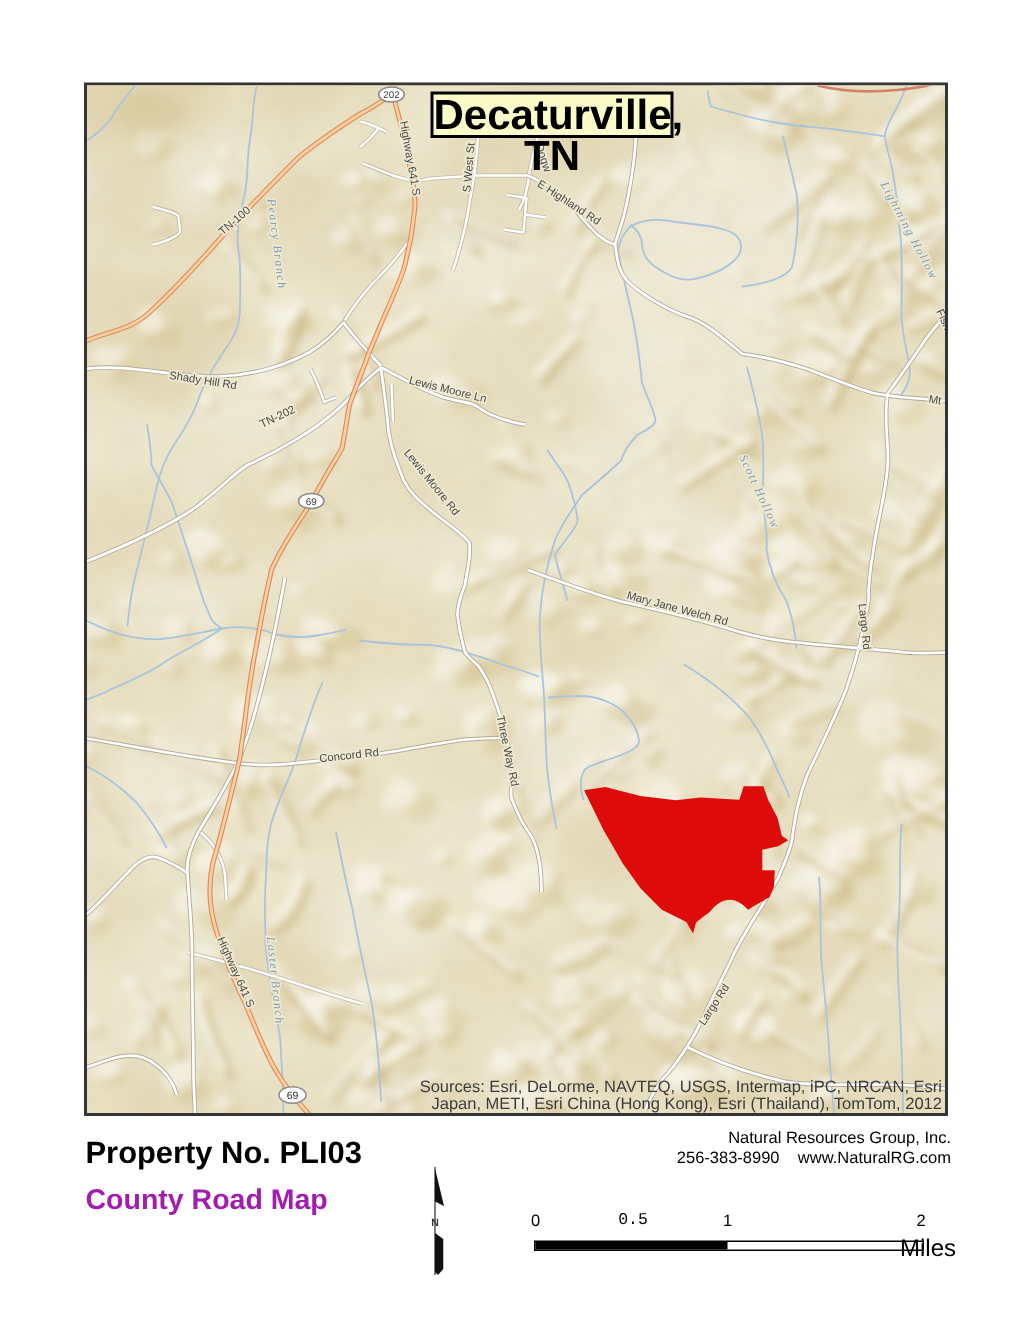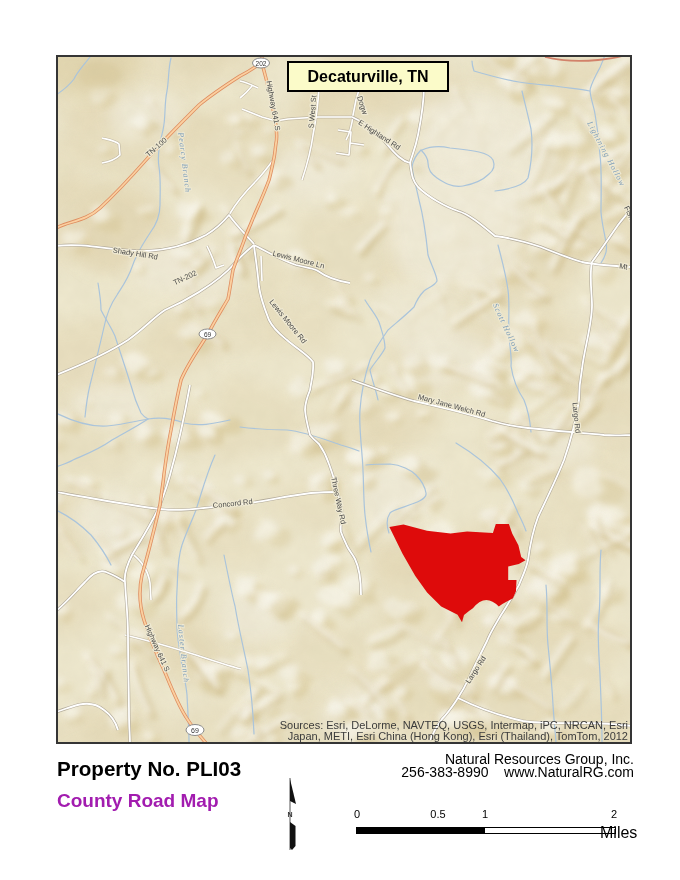--- a/index.html
+++ b/index.html
@@ -1,22 +1,22 @@
 <!DOCTYPE html>
 <html><head>
 <meta charset="utf-8">
 <style>
 html,body{margin:0;padding:0;}
 body{width:680px;height:880px;background:#ffffff;font-family:"Liberation Sans",sans-serif;position:relative;overflow:hidden;}
 .map{position:absolute;left:56px;top:55px;width:572px;height:685px;border:2px solid #353535;background:#EEE8CE;}
-.titlebox{position:absolute;left:287px;top:61px;width:158px;height:27px;border:2px solid #000;background:#FBFBC9;text-align:center;line-height:27px;font-size:16px;font-weight:bold;color:#000;}
+.titlebox{position:absolute;left:287px;top:61px;width:158px;height:27px;border:2px solid #000;background:#FBFBC9;text-align:center;line-height:27px;font-size:28px;font-weight:bold;color:#000;}
 .sources{position:absolute;right:52px;top:720px;text-align:right;font-size:11px;line-height:11.3px;color:#3b3b3b;}
 .propno{position:absolute;left:57px;top:757px;font-size:20.6px;font-weight:bold;color:#000;text-align:right;}
 .maptype{position:absolute;left:57px;top:790px;font-size:19px;font-weight:bold;color:#a21caf;}
-.company{position:absolute;right:46px;top:753px;text-align:right;font-size:14px;line-height:12.5px;color:#000;}
+.company{position:absolute;right:46px;top:753px;text-align:right;font-size:11px;line-height:12.5px;color:#000;}
 .scalenums{position:absolute;left:0;top:808px;font-size:11px;color:#000;}
 .sn{position:absolute;transform:translateX(-50%);}
 .scalebar{position:absolute;left:356px;top:827px;width:258px;height:5px;border:1px solid #000;background:#fff;}
 .scaleblack{position:absolute;left:0;top:0;width:128px;height:5px;background:#000;}
 .miles{position:absolute;left:600px;top:824px;font-size:16px;color:#000;}
 </style>
 </head>
 <body>
 
 <div class="map">
@@ -1082,21 +1082,21 @@
 
 <svg style="position:absolute;left:282px;top:776px;" width="16" height="76" viewBox="0 0 16 76">
 <line x1="8" y1="2" x2="8" y2="74" stroke="#555" stroke-width="1"></line>
 <path d="M8,3 L14,28 L8,25 Z" fill="#111"></path>
 <text x="8" y="41" font-size="7" font-weight="bold" text-anchor="middle" fill="#333" font-family="Liberation Sans, sans-serif">N</text>
 <path d="M8,46 L13.5,50 L13.5,70 L10,74 L8,72 Z" fill="#111"></path>
 </svg>
 
 <div class="scalenums">
 <span class="sn" style="left:357px;">0</span>
-<span class="sn" style="left:438px;">0.5</span>
+<span class="sn" style="left:422px;font-family:Liberation Mono, monospace;">0.5</span>
 <span class="sn" style="left:485px;">1</span>
 <span class="sn" style="left:614px;">2</span>
 </div>
 
 <div class="scalebar">
     <div class="scaleblack"></div>
   </div>
 
 <div class="miles">Miles</div>
 

